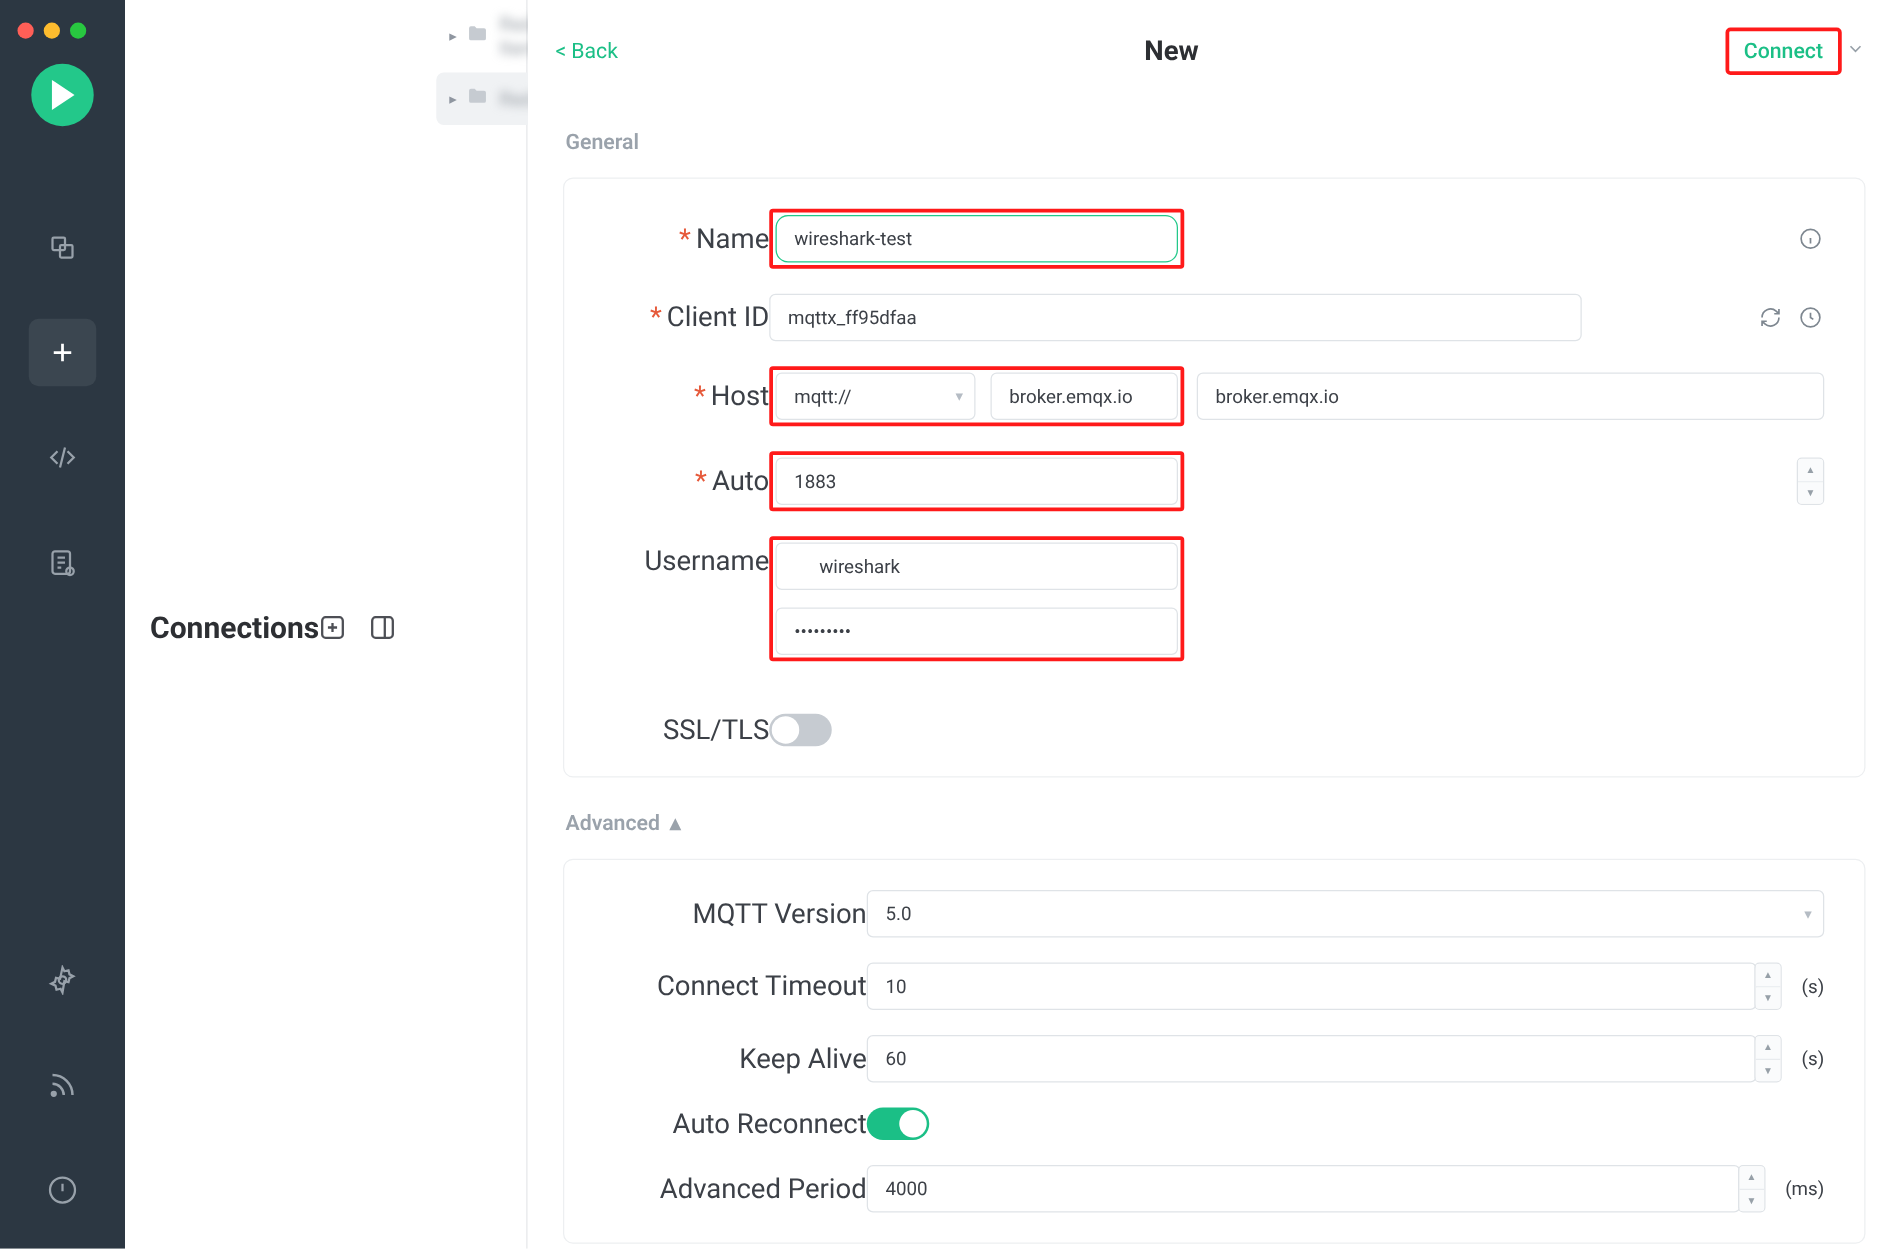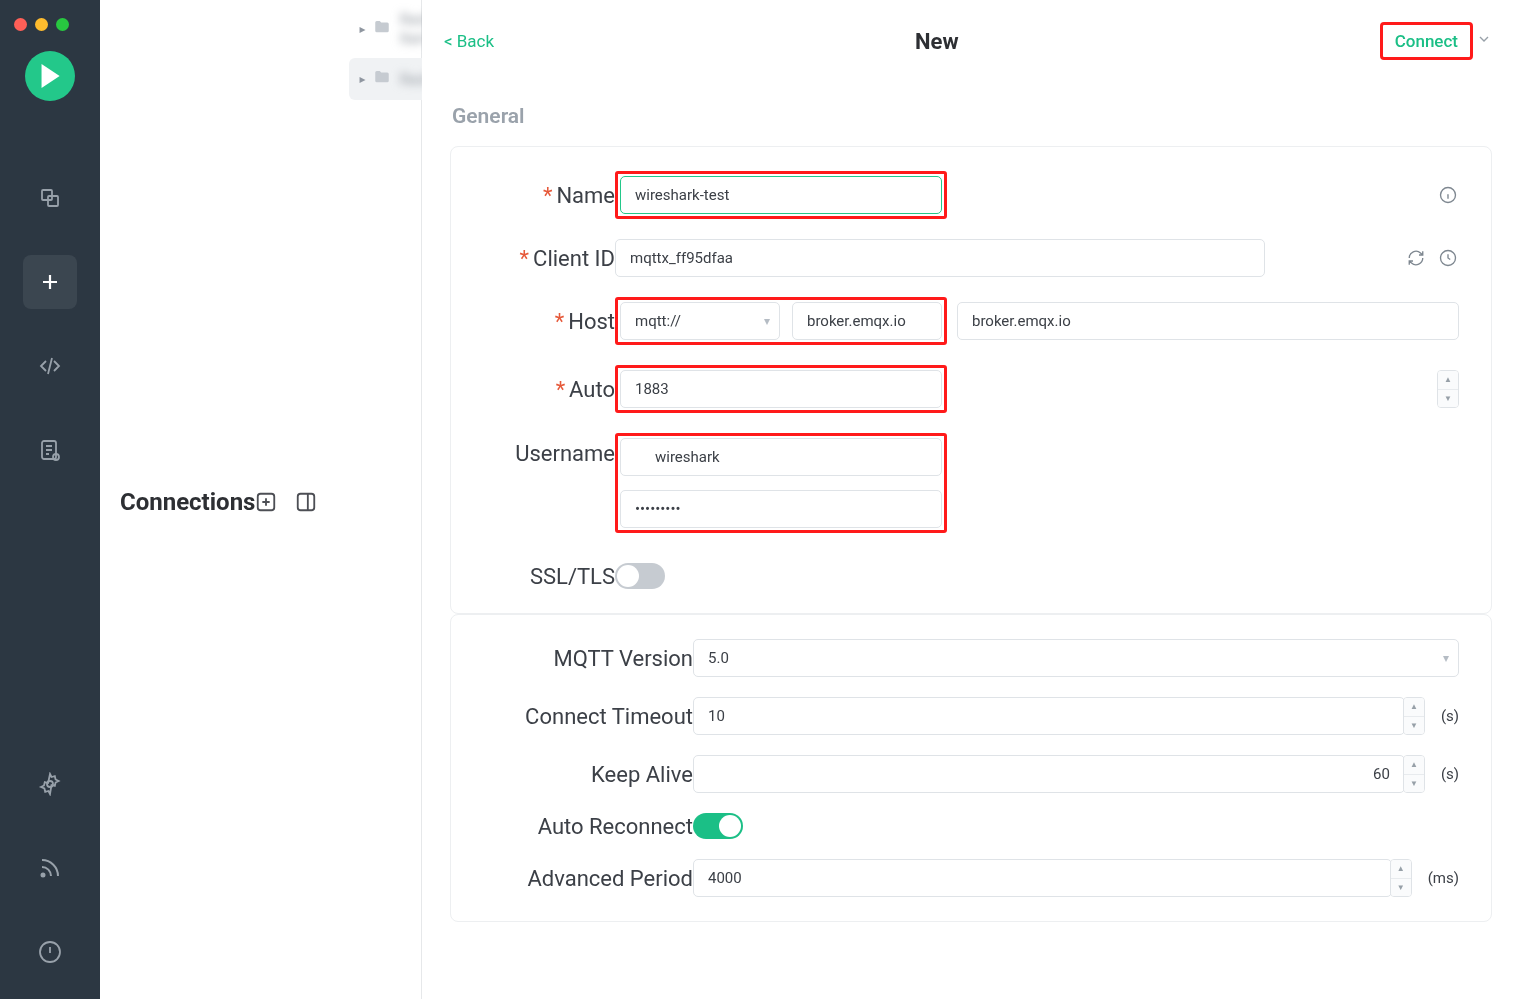--- a/index.html
+++ b/index.html
@@ -27,21 +27,21 @@
 .tree-item .blur{filter:blur(4px);color:#9aa0a7}
 .main{flex:1;display:flex;flex-direction:column;overflow:auto;background:#fff}
 .topbar{display:flex;align-items:center;justify-content:space-between;padding:22px 28px 22px 22px}
 .back{color:#1bbf86;font-size:17px;display:flex;align-items:center;gap:4px;cursor:pointer}
 .title{font-size:22px;font-weight:700;color:#2d2f33}
 .right-actions{display:flex;align-items:center;gap:3px}
 .connect{color:#1bbf86;font-size:17px;background:none;border:none;padding:6px 12px;cursor:pointer;font-weight:500}
 .connect-wrap{border:3px solid #ff1a1a;border-radius:4px;position:relative}
 .dd-caret{color:#97a0a8;cursor:pointer}
 .content{padding:0 28px 40px 28px}
-.section-label{color:#9aa2ab;font-size:21px;font-weight:600;padding:22px 0 18px 2px}
+.section-label{color:#9aa2ab;font-size:17px;font-weight:600;padding:22px 0 18px 2px}
 .card{background:#fff;border:1px solid #edeff1;border-radius:8px;padding:24px 32px}
 .row{display:flex;align-items:center;margin-bottom:20px}
 .row:last-child{margin-bottom:0}
 .label{width:132px;text-align:right;font-size:22px;color:#3c4047;padding-right:0}
 .req{color:#e6593a;margin-right:4px}
 .field{display:flex;align-items:center;gap:10px;flex:1}
 .input{height:38px;border:1px solid #dfe3e7;border-radius:5px;padding:0 14px;font-size:15px;color:#3c4047;background:#fff}
 .input.name{flex:0 0 650px;border-color:#23c88a}
 .input.long{flex:0 0 650px}
 .select{height:38px;border:1px solid #dfe3e7;border-radius:5px;padding:0 30px 0 14px;font-size:15px;color:#3c4047;background:#fff;appearance:none;position:relative}
@@ -176,21 +176,21 @@
 
     <div class="content">
       <div class="section-label">General</div>
 
       <div class="card">
 
         <div class="row">
           <div class="label"><span class="req">*</span><span>Name</span></div>
           <div class="field">
             <span class="hl" style="flex:0 0 332px">
-              <input class="input name" style="width: 100%; flex: unset;" value="wireshark-test">
+              <input class="input name" style="width: 100%; flex: unset; border-radius: 10px;" value="wireshark-test">
             </span>
             <span class="icon-btn" style="margin-left:auto">
               <svg width="18" height="18" viewBox="0 0 24 24" fill="none" stroke="currentColor" stroke-width="1.8">
                   <circle cx="12" cy="12" r="10"></circle>
                   <path d="M12 8h.01M11 12h1v5"></path>
                 </svg>
             </span>
           </div>
         </div>
 
@@ -245,30 +245,34 @@
         <div class="row" style="align-items:flex-start">
           <div class="label" style="padding-top:8px"><span>Username</span></div>
           <div class="field">
             <div class="hl group-box" style="flex:0 0 332px">
               <input class="input" style="width: 100%; padding-left: 34px;" value="wireshark">
               <input class="input" style="width: 100%;" type="password" value="•••••••••">
             </div>
           </div>
         </div>
 
-        <div class="row" style="margin-top:30px">
+        <div class="row" style="margin-top:42px">
           <div class="label"><span>SSL/TLS</span></div>
           <div class="field">
             <div class="toggle">
                 <div class="knob"></div>
               </div>
           </div>
         </div>
       </div>
 
+      <div class="section-collapse">
+        <span>Advanced</span>
+        <span>▴</span>
+      </div>
 
       <div class="card">
         <div class="row">
           <div class="label" style="width:210px"><span>MQTT Version</span></div>
           <div class="field">
             <span class="select-wrap" style="flex:1">
               <select class="select" style="width:100%"><option>5.0</option></select>
               <span class="chev">▾</span>
             </span>
           </div>
@@ -280,21 +284,21 @@
             <div class="spinner">
                 <span>▲</span>
                 <span>▼</span>
               </div>
             <span class="unit">(s)</span>
           </div>
         </div>
         <div class="row">
           <div class="label" style="width:210px"><span>Keep Alive</span></div>
           <div class="field">
-            <input class="input" style="flex: 1 1 0%; text-align: right;" value="60">
+            <input class="input" style="flex: 1 1 0%;" value="60">
             <div class="spinner">
                 <span>▲</span>
                 <span>▼</span>
               </div>
             <span class="unit">(s)</span>
           </div>
         </div>
         <div class="row">
           <div class="label" style="width:210px"><span>Auto Reconnect</span></div>
           <div class="field">

